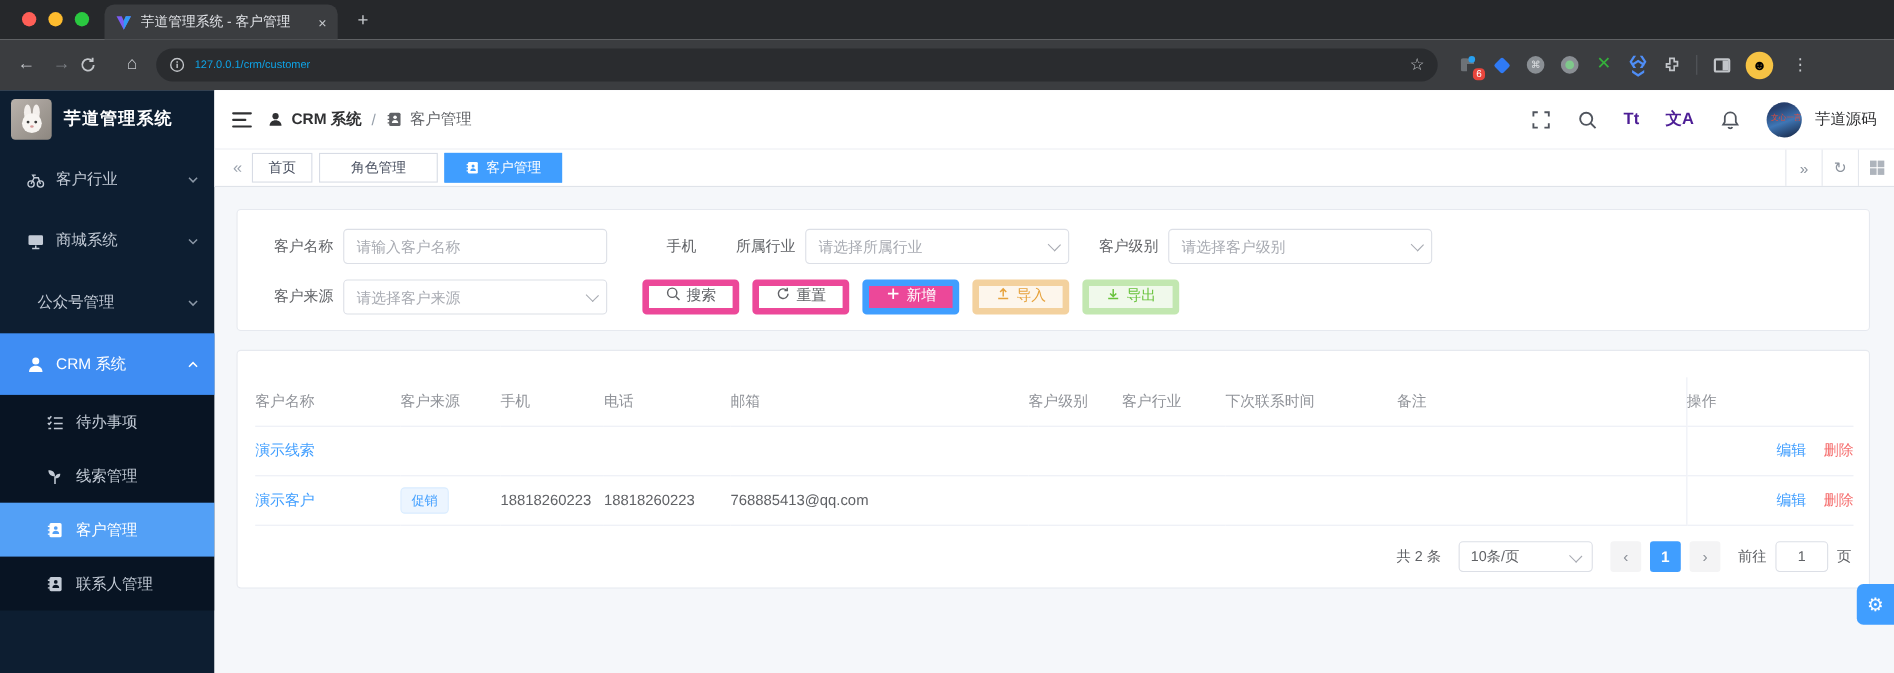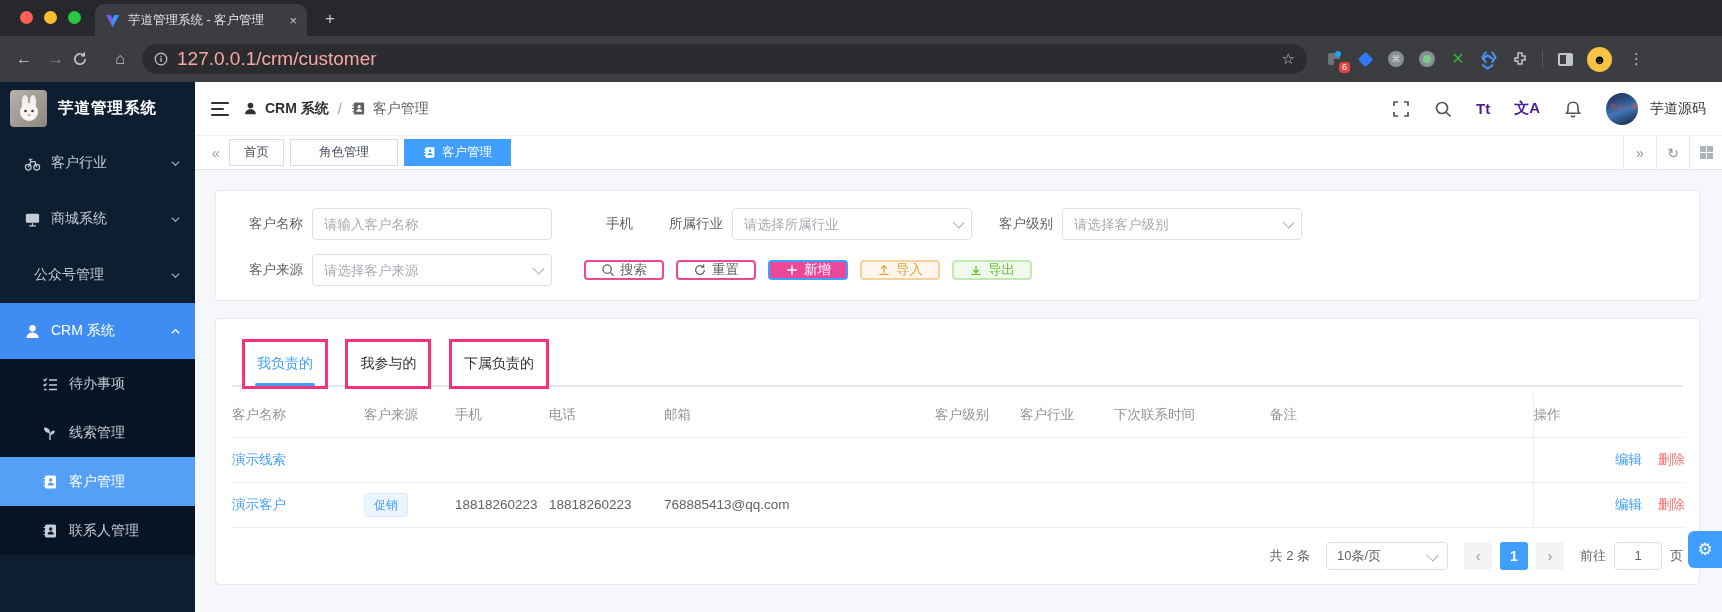--- a/index.html
+++ b/index.html
@@ -14,21 +14,21 @@
   .btab{margin-left:95px;width:212px;height:32px;background:#3b3d40;border-radius:9px 9px 0 0;display:flex;align-items:center;padding:0 10px;gap:8px;}
   .btab-title{color:#dfe1e5;font-size:12.5px;white-space:nowrap;overflow:hidden;flex:1;}
   .btab-close{color:#c6c9cd;font-size:13px;cursor:default;}
   .newtab{color:#c6c9cd;font-size:17px;margin:0 0 7px 18px;}
   .favicon{width:15px;height:15px;flex:0 0 auto;}
 
   .toolbar{position:absolute;left:0;top:36px;width:100%;height:46px;background:#3b3d40;display:flex;align-items:center;}
   .nav-ic{color:#c2c5c9;font-size:16px;width:32px;text-align:center;}
   .nav-ic.dim{color:#7b7f84;}
   .urlbar{margin-left:6px;width:1165px;height:30px;background:#2a2c2f;border-radius:15px;display:flex;align-items:center;padding:0 12px;gap:9px;}
-  .url-text{color:#fca5a5;font-size:19px;flex:1;}
+  .url-text{color:#0ea5e9;font-size:10px;flex:1;}
   .url-star{color:#c2c5c9;font-size:15px;}
   .ext-row{display:flex;align-items:center;gap:13px;margin-left:18px;}
   .ext{width:18px;height:18px;display:flex;align-items:center;justify-content:center;position:relative;font-size:12px;}
   .ext-badge{position:absolute;right:-7px;bottom:-5px;background:#e8453c;color:#fff;font-size:9px;border-radius:4px;padding:0 3px;line-height:11px;}
   .ext-grid{width:12px;height:12px;background:linear-gradient(90deg,#6d7277 46%,transparent 46%),linear-gradient(#6d7277 46%,transparent 46%);border-radius:2px;position:relative;}
   .ext-grid::after{content:"";position:absolute;right:-1px;top:-2px;width:6px;height:6px;background:#28a0f0;border-radius:50%;}
   .ext-diamond{width:11px;height:11px;background:#2f7af5;transform:rotate(45deg);border-radius:2px;}
   .ext-circle{width:16px;height:16px;border-radius:50%;background:#8a8f94;color:#dcdfe2;font-size:9px;display:flex;align-items:center;justify-content:center;}
   .ext-circle.grn::after{content:"";width:8px;height:8px;border-radius:50%;background:#7fc98b;}
   .ext-star{color:#35b13b;font-size:16px;line-height:1;}
@@ -97,21 +97,21 @@
   .f-row{display:flex;align-items:center;margin-bottom:14px;}
   .f-row:last-child{margin-bottom:0;}
   .f-group{display:flex;align-items:center;margin-right:10px;}
   .f-label{width:80px;text-align:right;padding-right:9px;font-size:13.5px;color:#606266;white-space:nowrap;}
   .f-input{position:relative;width:240px;height:32px;}
   .f-input input{width:100%;height:100%;border:1px solid #dcdfe6;border-radius:4px;padding:0 11px;font-size:13.5px;color:#606266;outline:none;background:#fff;}
   .f-input input::placeholder{color:#a8abb2;}
   .f-input.sel input{padding-right:26px;}
   .sel-arrow{position:absolute;right:9px;top:12px;width:9px;height:9px;border-right:1.6px solid #a8abb2;border-bottom:1.6px solid #a8abb2;transform:rotate(45deg) scaleY(.9);transform-origin:center;margin-top:-2px;}
   .btns{display:flex;align-items:center;gap:12px;margin-left:22px;}
-  .btn{height:20px;display:inline-flex;align-items:center;gap:5px;padding:0 15px;border-radius:4px;font-size:13.5px;border:2px solid #ec4899;background:#fff;color:#606266;white-space:nowrap;}
+  .btn{height:32px;display:inline-flex;align-items:flex-start;gap:5px;padding:0 15px;border-radius:4px;font-size:13.5px;border:6px solid #ec4899;background:#fff;color:#606266;white-space:nowrap;}
   .btn .bi{width:14px;height:14px;}
   .btn-primary{background:#ec4899;border-color:#409eff;color:#fff;}
   .btn-warn{background:#fdf6ec;border-color:#f3d19e;color:#e6a23c;}
   .btn-succ{background:#f0f9eb;border-color:#c2e7b0;color:#67c23a;}
 
   
   .table-card{margin-top:17px;padding:20px 16px 14px;position:relative;}
   .tabs-row{position:relative;margin-left:10px;height:50px;}
   .tabs-row::after{content:"";position:absolute;left:-10px;right:0;top:46px;height:2px;background:#e4e7ed;}
   .tab-box{position:relative;display:inline-flex;align-items:center;height:50px;padding:0 10px;border:3px solid #f5327c;margin-right:13px;background:#fff;z-index:2;}
@@ -444,31 +444,20 @@
                     <path d="M8 3v7.5 M4.8 7.7L8 11l3.2-3.3 M2.8 13h10.4"></path>
                   </svg>
                 <span>导出</span>
               </button>
             </div>
           </div>
         </section>
 
         <section class="card table-card">
 
-          <div class="tabs-row">
-            <span class="tab-box active">
-                <span class="tab-label">我负责的</span>
-              </span>
-            <span class="tab-box">
-                <span class="tab-label">我参与的</span>
-              </span>
-            <span class="tab-box">
-                <span class="tab-label">下属负责的</span>
-              </span>
-          </div>
 
           <table class="grid">
             <colgroup>
               <col style="width:132px">
                 <col style="width:91px">
                 <col style="width:94px">
                 <col style="width:115px">
                 <col style="width:271px">
               <col style="width:85px">
                 <col style="width:94px">

